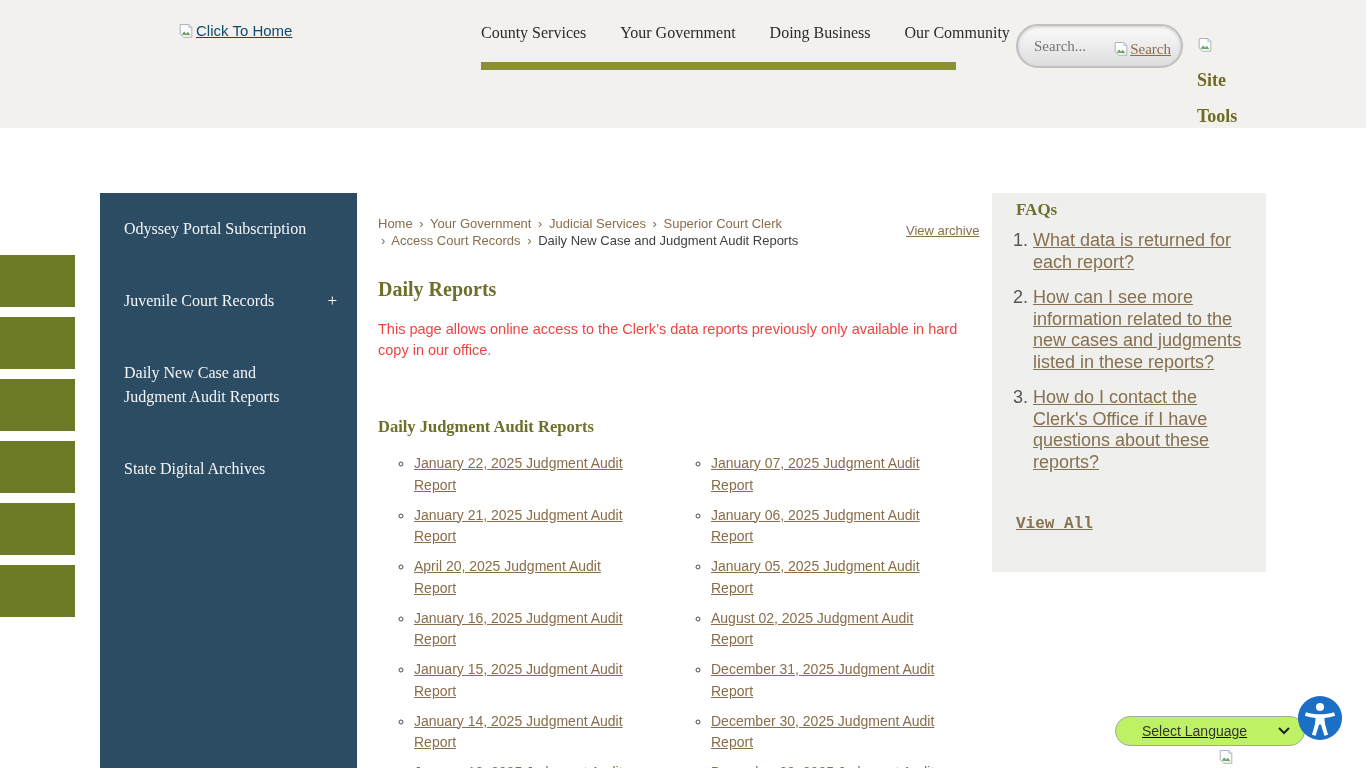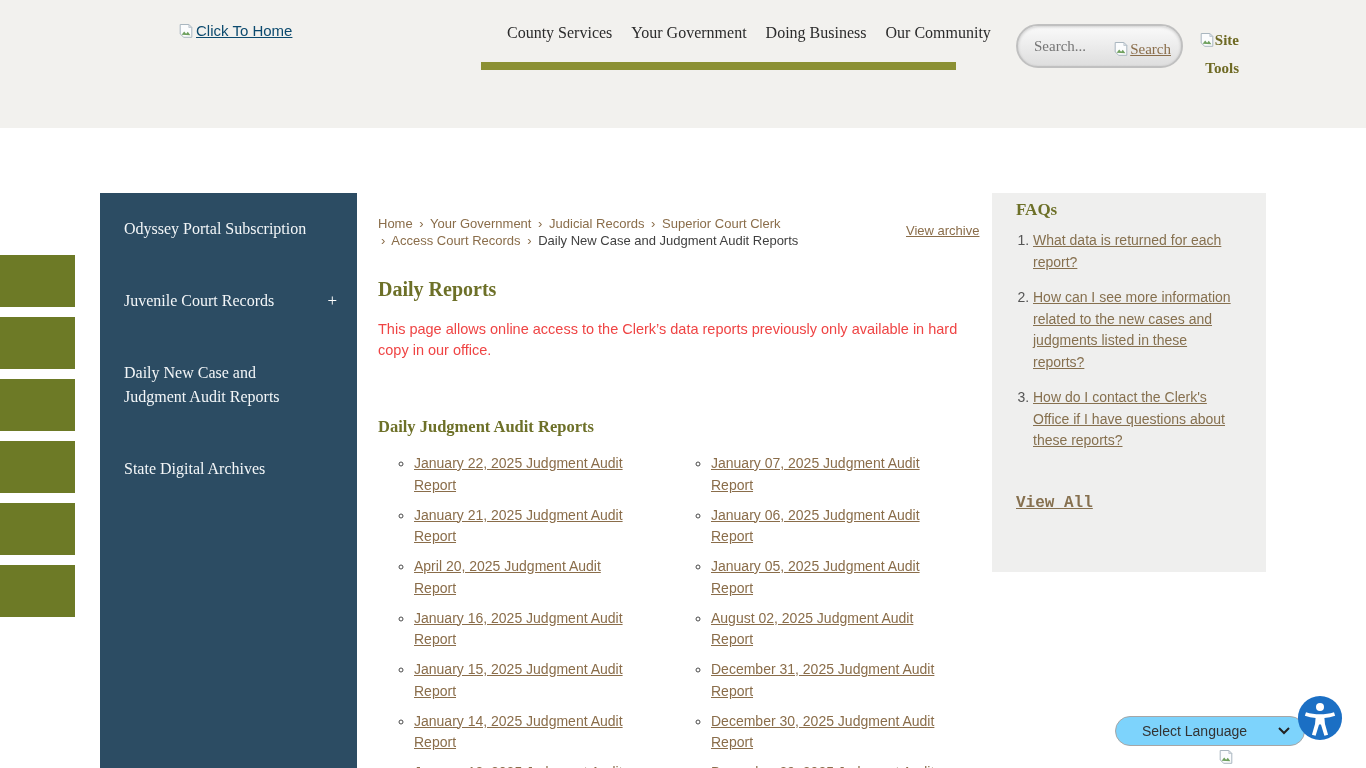--- a/index.html
+++ b/index.html
@@ -4,34 +4,34 @@
 <style>
   * { margin:0; padding:0; box-sizing:border-box; }
   html,body { width:1366px; height:768px; overflow:hidden; background:#fff;
     font-family:"Liberation Sans", sans-serif; }
   .page { position:relative; width:1366px; height:768px; background:#ffffff; overflow:hidden; }
 
   
   .header { position:absolute; left:0; top:0; width:1366px; height:128px; background:#f2f1ee; }
   .logo { position:absolute; left:178px; top:22px; display:flex; align-items:center; gap:2px;
     font-size:15px; color:#0c4a6e; text-decoration:underline; cursor:pointer; }
-  .nav { position:absolute; left:507px; top:24px; width:475px; display:flex; gap:19px; }
+  .nav { position:absolute; left:481px; top:24px; width:475px; display:flex; gap:34px; }
   .nav a { font-family:"Liberation Serif", serif; font-size:16px; color:#2b2b2b;
     text-decoration:none; white-space:nowrap; cursor:pointer; }
   .nav-underline { position:absolute; left:481px; top:62px; width:475px; height:8px; background:#8b9033; }
   .searchbox { position:absolute; left:1016px; top:24px; width:167px; height:44px;
     border:2px solid #c0c0c0; border-radius:22px;
     background:linear-gradient(#fafafa,#dedede); box-shadow:inset 0 1px 3px rgba(0,0,0,.18);
     display:flex; align-items:center; padding:0 10px 0 16px; }
   .searchbox input { flex:1; min-width:0; border:none; background:transparent; outline:none;
     font-family:"Liberation Serif", serif; font-size:15px; color:#333; }
   .search-btn { display:flex; align-items:center; gap:1px; font-family:"Liberation Serif", serif;
     font-size:15px; color:#8a6d4a; text-decoration:underline; cursor:pointer;margin-top:6px; }
-  .site-tools { position:absolute; left:1197px; top:26px; width:42px; text-align:right;
-    font-family:"Liberation Serif", serif; font-weight:bold; font-size:15px; line-height:28px;
+  .site-tools { position:absolute; left:1197px; top:26px; width:42px; text-align:left;
+    font-family:"Liberation Serif", serif; font-weight:bold; font-size:18px; line-height:36px;
     color:#6f6a24; word-break:break-word; cursor:pointer; text-decoration:none; }
   .site-tools svg { vertical-align:-3px; }
 
   
   .bimg { width:16px; height:16px; flex:0 0 16px; }
 
   
   .social-rail { position:absolute; left:0; top:255px; width:75px; display:flex;
     flex-direction:column; gap:10px; }
   .social-rail .block { width:75px; height:52px; background:#6d7a26; cursor:pointer; }
@@ -60,30 +60,30 @@
   .report-col { width:297px; }
   .report-col ul { list-style:circle outside; padding-left:36px; color:#4a4a4a; }
   .report-col.col2 ul { padding-left:36px; }
   .report-col li { margin-bottom:8.5px; width:232px; font-size:14px; line-height:21.5px; }
   .report-col a { color:#8a6d4a; text-decoration:underline; cursor:pointer; }
 
   
   .faq { position:absolute; left:992px; top:193px; width:274px; height:379px;
     background:#efefee; padding:7px 24px 0 24px; }
   .faq h3 { font-family:"Liberation Serif", serif; font-weight:bold; font-size:17px; color:#6d7028; }
-  .faq ol { margin-top:10px; padding-left:17px; color:#555; font-size:14px; line-height:21.5px; }
+  .faq ol { margin-top:10px; padding-left:17px; color:#555; font-size:18px; line-height:21.5px; }
   .faq li { margin-bottom:14px; }
   .faq a { color:#86704f; text-decoration:underline; cursor:pointer; }
   .view-all { display:inline-block; margin-top:28px; font-family:Liberation Mono, monospace;
     font-weight:bold; font-size:16px; color:#8a6d4a; text-decoration:none; cursor:pointer; }
 
   
   .lang-select { position:absolute; left:1115px; top:716px; width:190px; height:30px;
-    background:#7dd3fc; border:1px solid #a6a6a6; border-radius:15px; display:flex;
-    align-items:center; padding:0 14px 0 26px; cursor:pointer; }
+    background:#bef264; border:1px solid #a6a6a6; border-radius:15px; display:flex;
+    align-items:center; padding:0 14px 0 26px; cursor:pointer;text-decoration:underline; }
   .lang-select .lbl { flex:1; font-size:14px; color:#333; }
   .gt-attrib { position:absolute; left:1176px; top:749px; display:flex; align-items:center;
     gap:2px; font-size:13px; color:#6b6b6b;flex-direction:column; }
   .gt-attrib .alt { color:#6b6b6b; }
   .a11y-btn { position:absolute; left:1297px; top:695px; width:46px; height:46px; border:none;
     background:transparent; cursor:pointer; }
 </style>
 </head>
 <body>
 
@@ -159,21 +159,21 @@
 
   <main class="main">
     <a class="view-archive">View archive</a>
 
     <div class="breadcrumb">
       <div class="crumbline">
         <a>Home</a>
         <span class="sep">›</span>
         <a>Your Government</a>
         <span class="sep">›</span>
-        <a>Judicial Records</a>
+        <a>Judicial Services</a>
         <span class="sep">›</span>
         <a>Superior Court Clerk</a>
       </div>
       <div class="crumbline">
         <span class="sep">›</span>
         <a>Access Court Records</a>
         <span class="sep">›</span>
         <span class="crumb-current">Daily New Case and Judgment Audit Reports</span>
       </div>
     </div>

